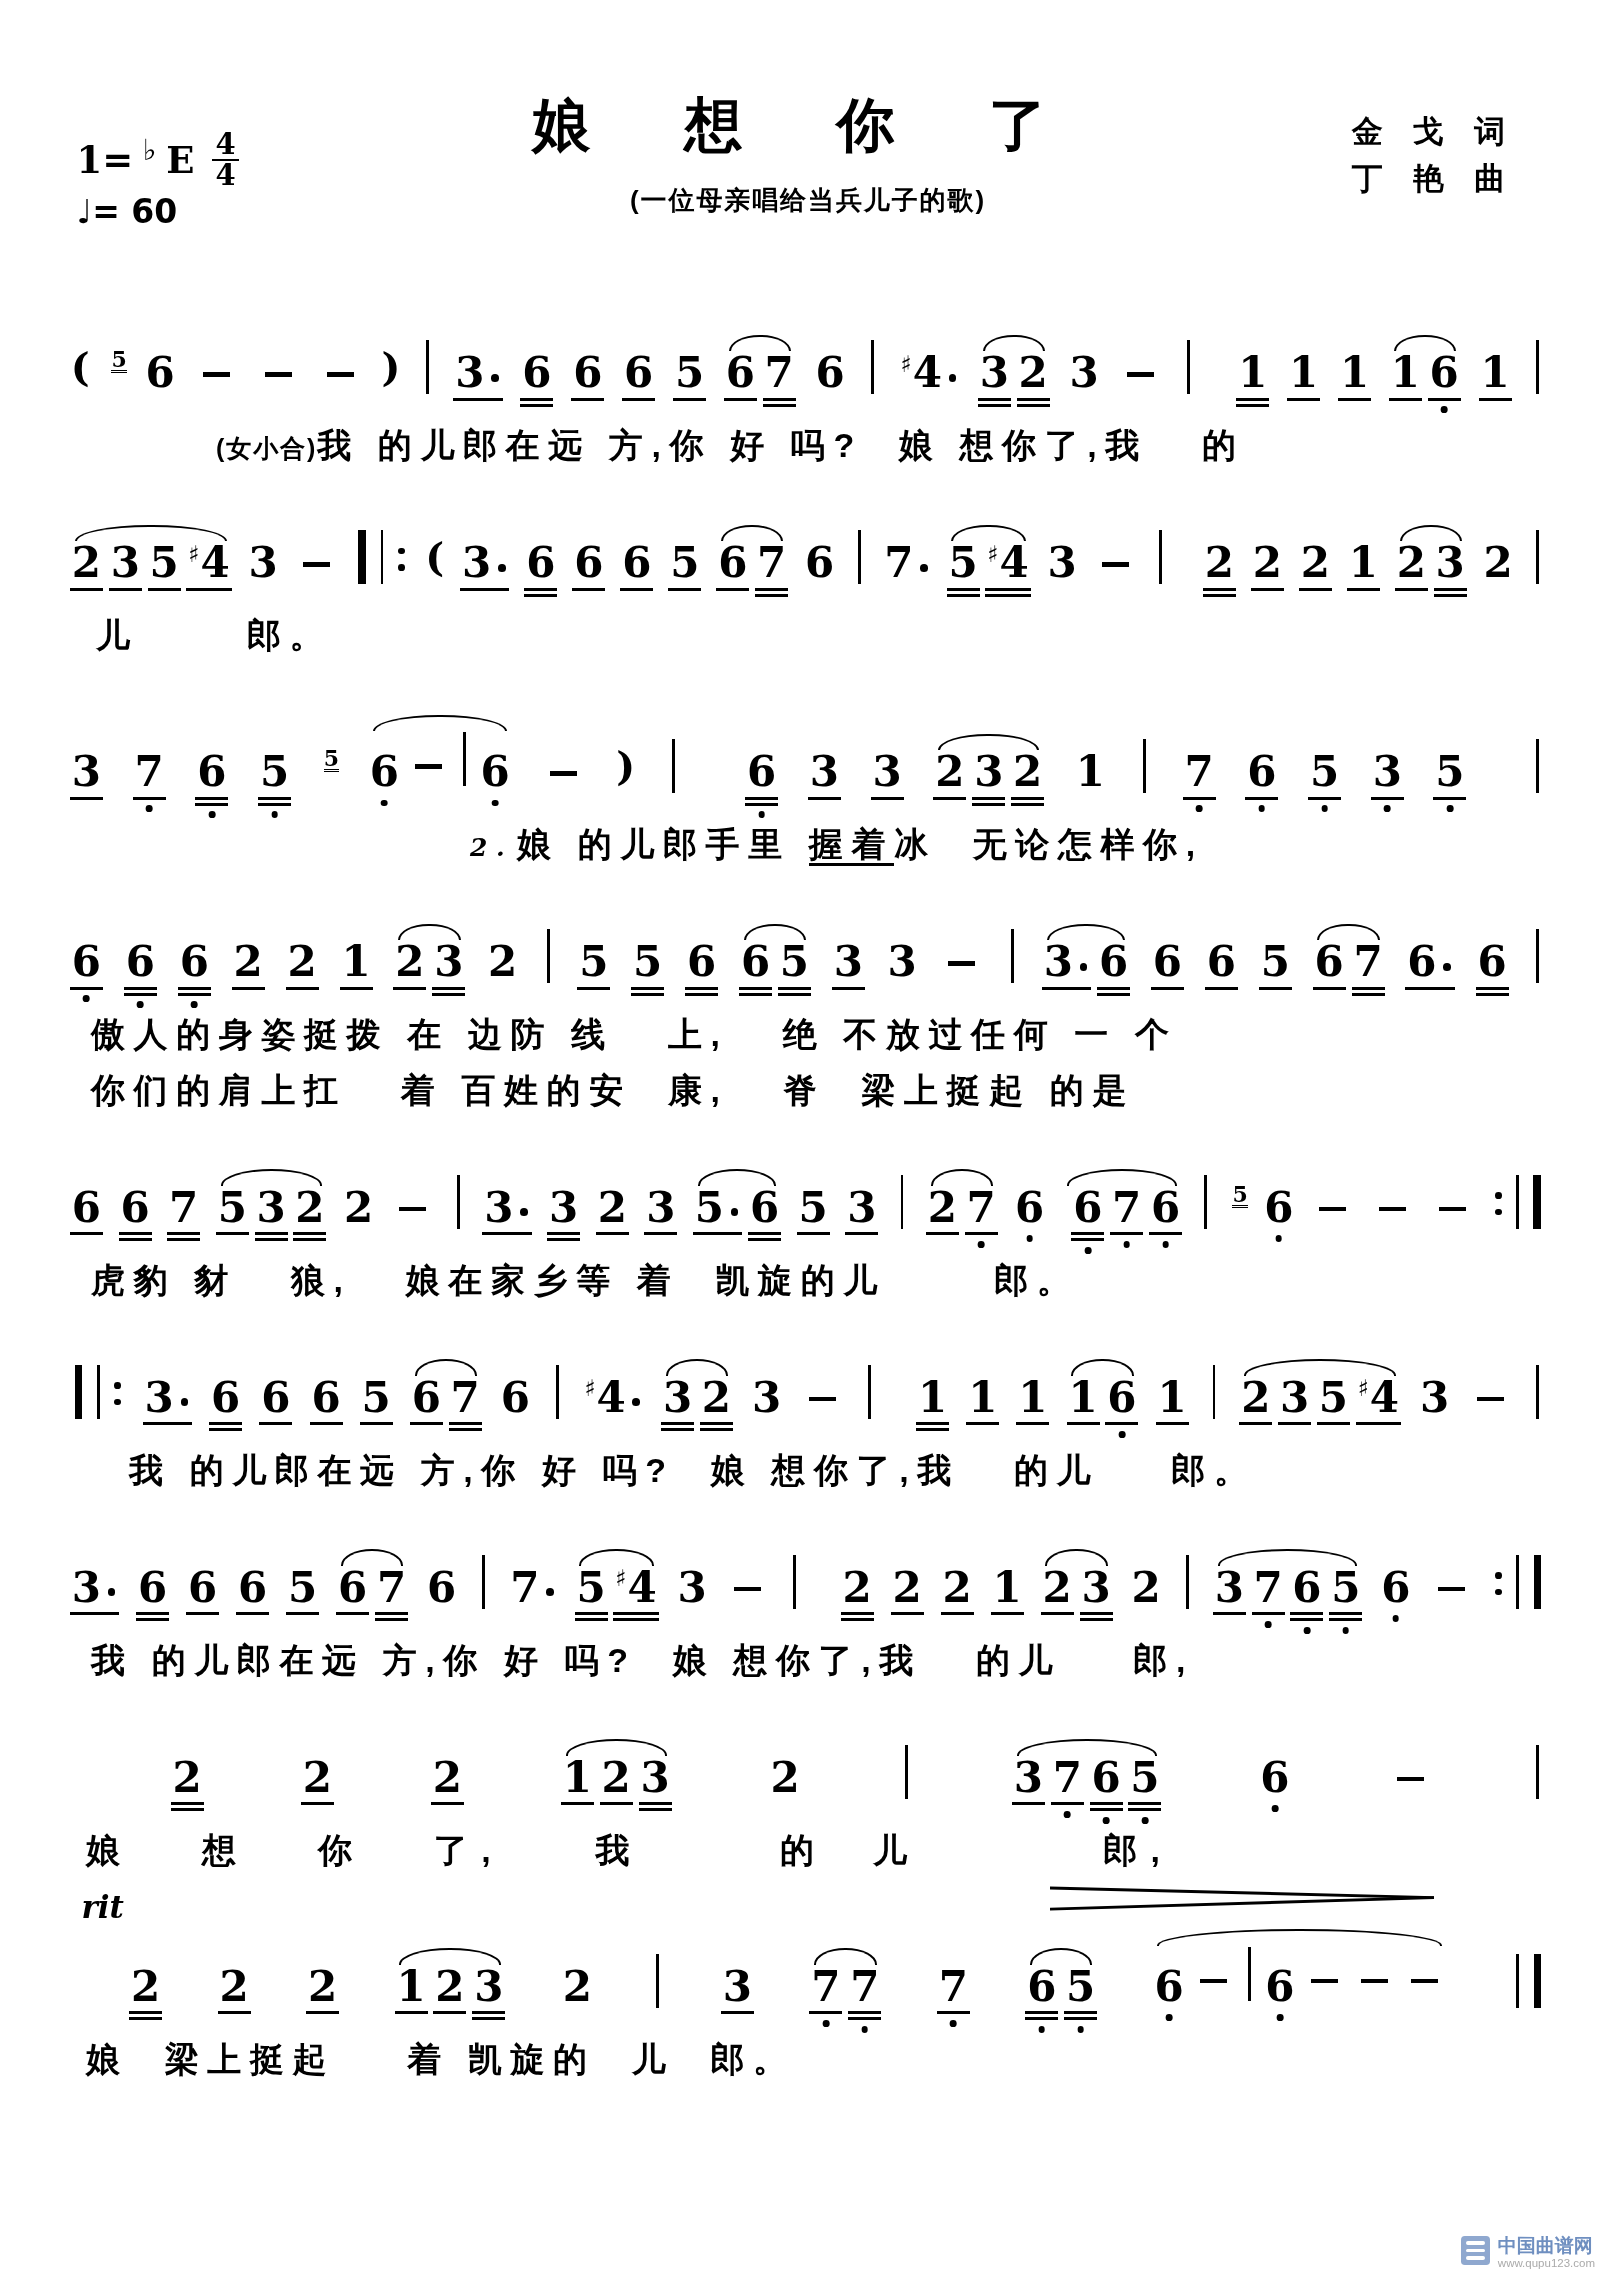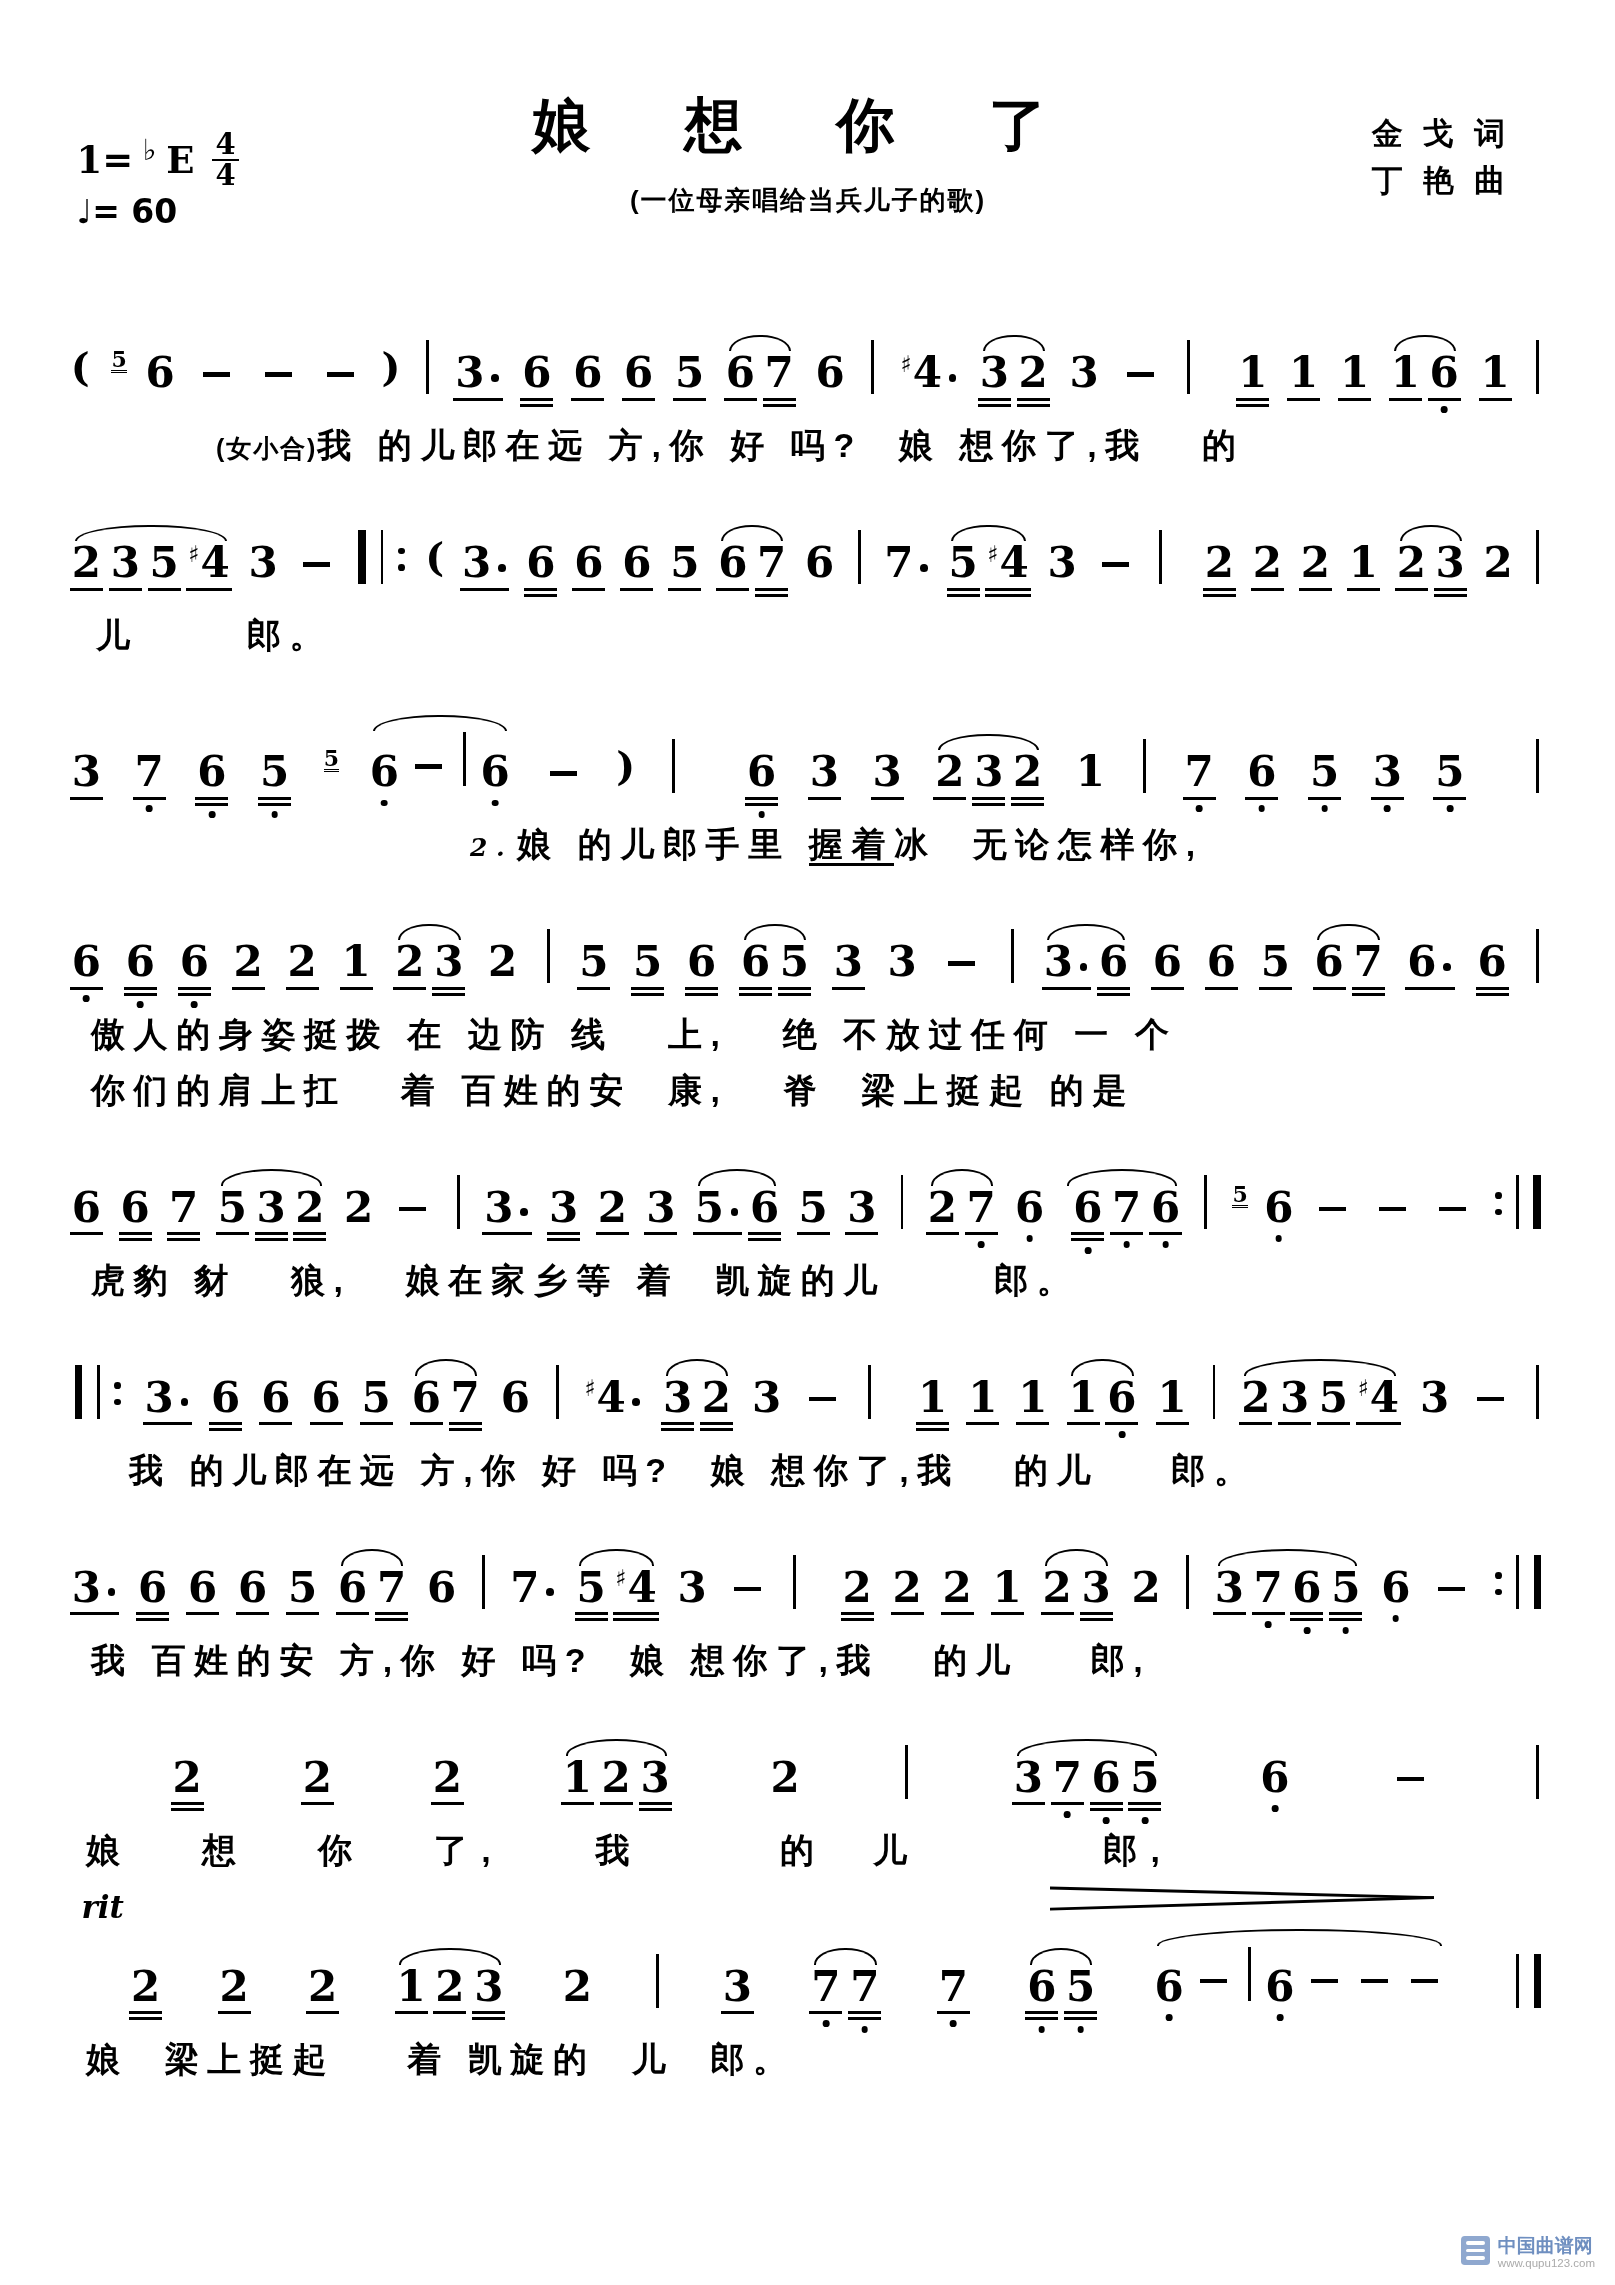--- a/index.html
+++ b/index.html
@@ -6,21 +6,21 @@
   .page{position:relative;width:1616px;height:2285px;background:#fff;margin:0 auto;
         font-family:"Liberation Sans",sans-serif;color:#000;overflow:hidden;box-sizing:border-box;
         padding:58px 67px 19px 67px;}
   
   .hdr{position:relative;height:250px;}
   .title{position:absolute;left:0;right:0;top:29px;text-align:center;
          font-family:"DejaVu Serif",serif;font-weight:700;font-size:58px;letter-spacing:37px;}
   .subtitle{position:absolute;left:0;right:0;top:125px;text-align:center;
             font-weight:700;font-size:26px;letter-spacing:1.9px;}
   .credits{position:absolute;right:38px;top:53px;
-           font-weight:700;font-size:31px;line-height:1.5;letter-spacing:5.8px;}
+           font-weight:700;font-size:31px;line-height:1.5;letter-spacing:5.8px;font-family:Liberation Mono, monospace;}
   .keysig{position:absolute;left:9.6px;top:72px;font-family:"DejaVu Serif",serif;
           font-weight:700;font-size:37px;display:flex;align-items:center;gap:9.6px;}
   .flat{font-size:29px;position:relative;top:-9.6px;}
   .frac{display:inline-flex;flex-direction:column;align-items:center;font-size:29px;line-height:1.0;margin-left:7.7px;}
   .frac b{padding:0 3.8px;}
   .frac b:first-child{border-bottom:2.9px solid #000;}
   .tempo{position:absolute;left:9.6px;top:134px;font-weight:700;font-size:33px;
          font-family:"DejaVu Sans",sans-serif;}
   
   #score{position:relative;}
@@ -332,21 +332,21 @@
           <span class="dash"></span>
           <span class="barwrap">
             <span class="rdots">
               <i></i>
               <i></i>
             </span>
             <span class="bar"></span>
             <span class="barthick"></span>
           </span>
         </div>
-        <div class="lyr"><span>我 百姓的安 方,你 好 吗?  娘 想你了,我   的儿    郎,</span></div>
+        <div class="lyr"><span>我 的儿郎在远 方,你 好 吗?  娘 想你了,我   的儿    郎,</span></div>
       </div>
       <div class="mline">
         <div class="notes-row">
           <span class="note"></span>
           <span class="note"><span class="d">2</span><span class="l" style="bottom: -6.7px;"></span><span class="l" style="bottom: -12.5px;"></span></span>
           <span class="note"><span class="d">2</span><span class="l" style="bottom: -6.7px;"></span></span>
           <span class="note"><span class="d">2</span><span class="l" style="bottom: -6.7px;"></span></span>
           <span class="slur"><span class="note"><span class="d">1</span><span class="l" style="bottom: -6.7px;"></span></span><span class="note"><span class="d">2</span><span class="l" style="bottom: -6.7px;"></span></span><span class="note"><span class="d">3</span><span class="l" style="bottom: -6.7px;"></span><span class="l" style="bottom: -12.5px;"></span></span></span>
           <span class="note"><span class="d">2</span></span>
           <span class="bar"></span>

